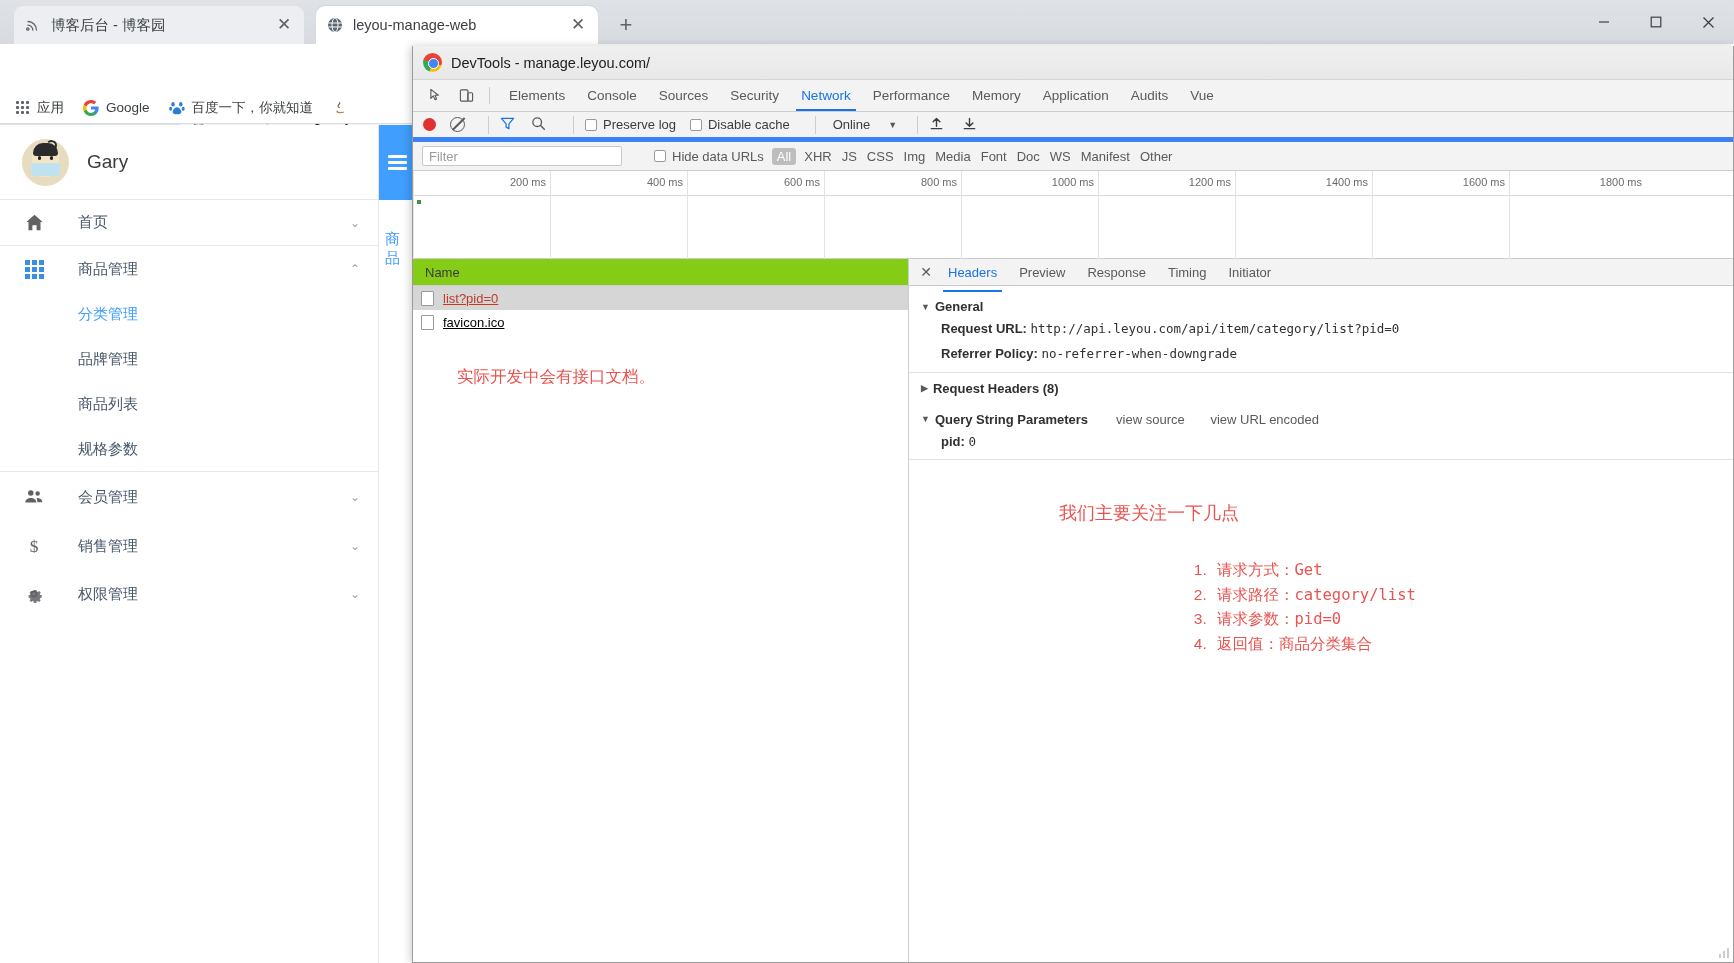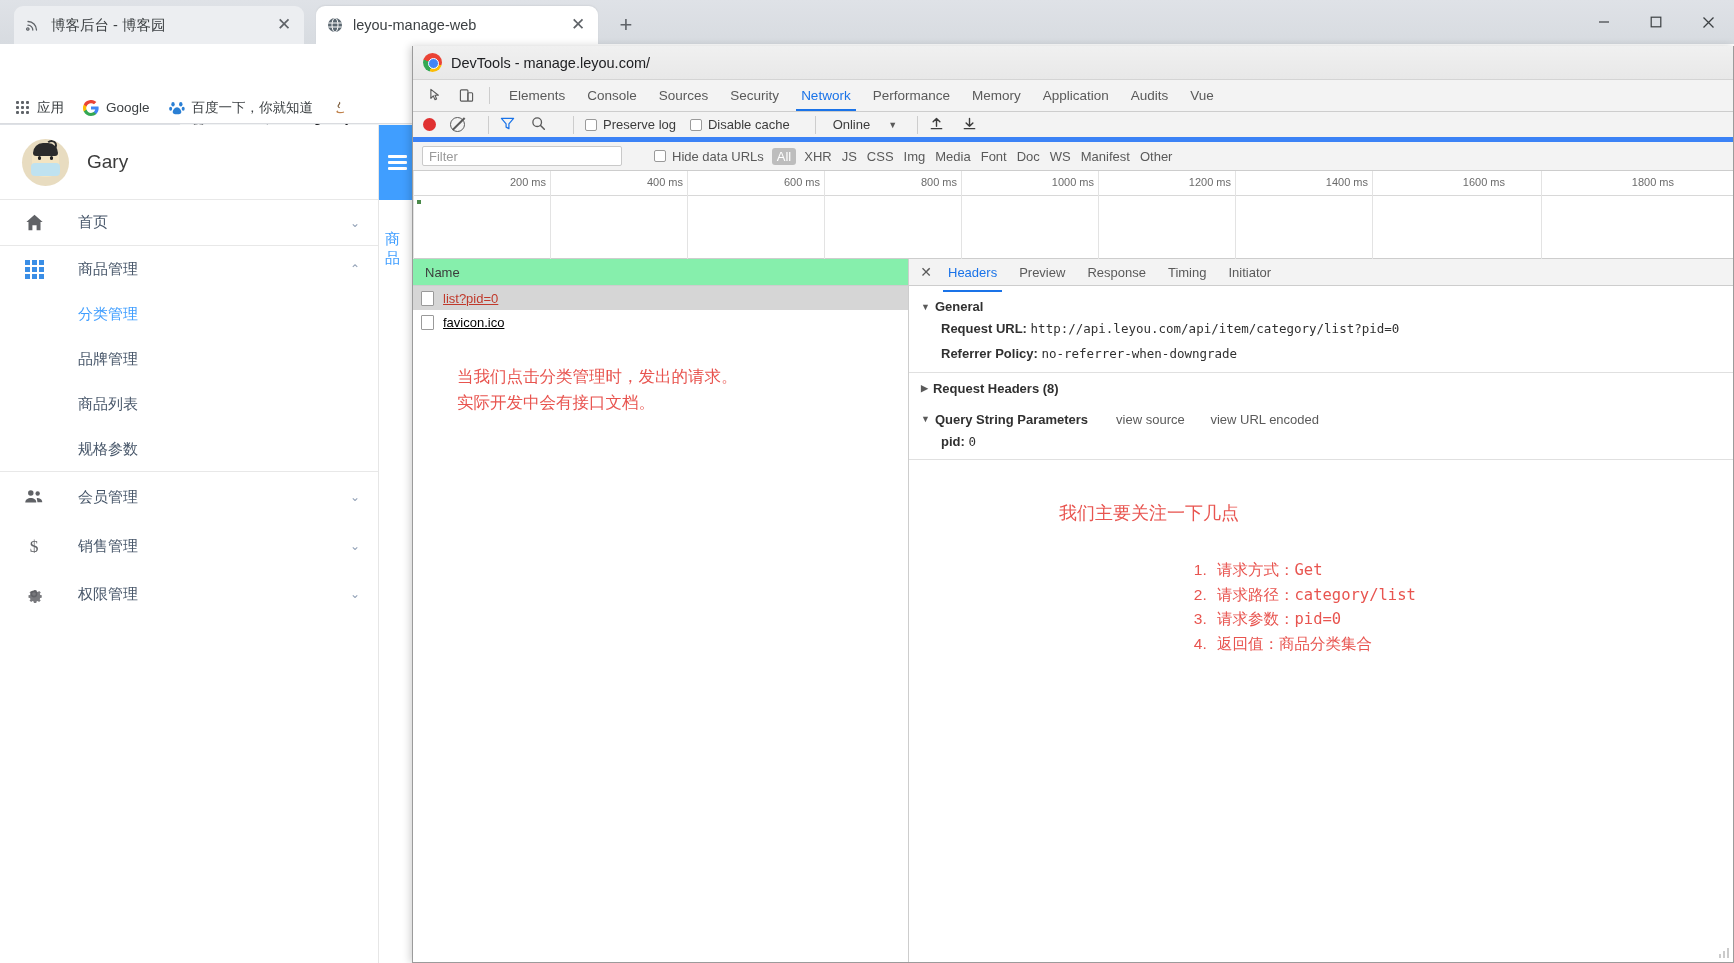--- a/index.html
+++ b/index.html
@@ -147,21 +147,21 @@
 
   .dt-timeline { height:88px; background:#fff; border-bottom:1px solid #cdcdcd; position:relative; }
   .tl-row { position:absolute; left:0; right:0; top:0; height:25px; border-bottom:1px solid #d8d8d8; }
   .tl-tick { position:absolute; top:0; height:88px; border-left:1px solid #e3e3e3; }
   .tl-lab { position:absolute; top:5px; right:4px; font-size:11px; color:#6b6b6b; white-space:nowrap; }
   .tl-green { position:absolute; left:4px; top:29px; width:4px; height:4px; background:#4a8a4a; }
 
   .dt-body { flex:1; display:flex; min-height:0; }
   .netlist { width:496px; background:#fff; border-right:1px solid #cdcdcd; display:flex;
              flex-direction:column; }
-  .nl-head { height:27px; background:#86efac; border-bottom:1px solid #cdcdcd; display:flex;
+  .nl-head { height:27px; background:#84cc16; border-bottom:1px solid #cdcdcd; display:flex;
              align-items:center; padding-left:12px; font-size:13px; color:#3c3c3c; }
   .nl-row { height:24px; display:flex; align-items:center; padding-left:8px; font-size:13px;text-decoration:underline; }
   .nl-row.sel { background:#d6d6d6; color:#c0392b; }
   .nl-ico { width:13px; height:15px; border:1px solid #9a9a9a; background:#fff; margin-right:9px;
             flex:none; border-radius:1px; }
   .annot-left { position:absolute; left:44px; top:318px; color:#e8544f; font-size:16.5px;
                 line-height:1.55; white-space:nowrap; }
 
   .detail { flex:1; background:#fff; display:flex; flex-direction:column; position:relative; }
   .dt-subtabs { height:27px; display:flex; align-items:center; background:#f3f3f3;
@@ -535,41 +535,40 @@
       </div>
       <div class="tl-tick" style="left:685px;width:137px">
         <span class="tl-lab">1200 ms</span>
       </div>
       <div class="tl-tick" style="left:822px;width:137px">
         <span class="tl-lab">1400 ms</span>
       </div>
       <div class="tl-tick" style="left:959px;width:137px">
         <span class="tl-lab">1600 ms</span>
       </div>
-      <div class="tl-tick" style="left:1128px;width:137px">
+      <div class="tl-tick" style="left:1096px;width:137px">
         <span class="tl-lab">1800 ms</span>
       </div>
       <div class="tl-green"></div>
     </div>
 
     <div class="dt-body">
       <div class="netlist">
         <div class="nl-head">
           <span>Name</span>
         </div>
         <div class="nl-row sel">
           <span class="nl-ico"></span>
           <span>list?pid=0</span>
         </div>
         <div class="nl-row">
           <span class="nl-ico"></span>
           <span>favicon.ico</span>
         </div>
         <div class="annot-left">
-          <div>当我们点击分类管理时，发出的请求。</div>
           <div>实际开发中会有接口文档。</div>
         </div>
       </div>
 
       <div class="detail">
         <div class="dt-subtabs">
           <span class="close-x">✕</span>
           <span class="sub-tab selected">Headers</span>
           <span class="sub-tab">Preview</span>
           <span class="sub-tab">Response</span>

